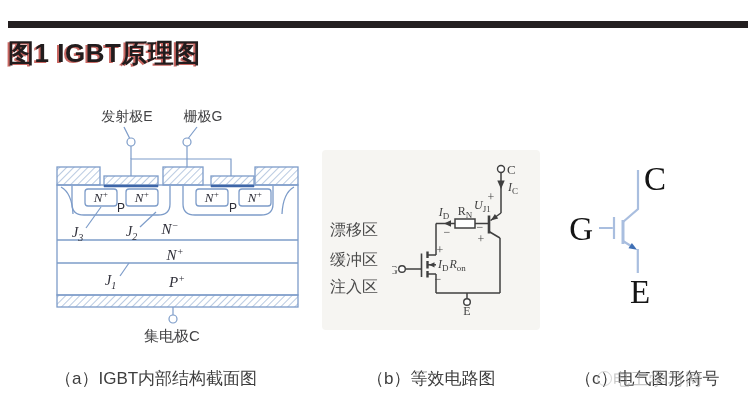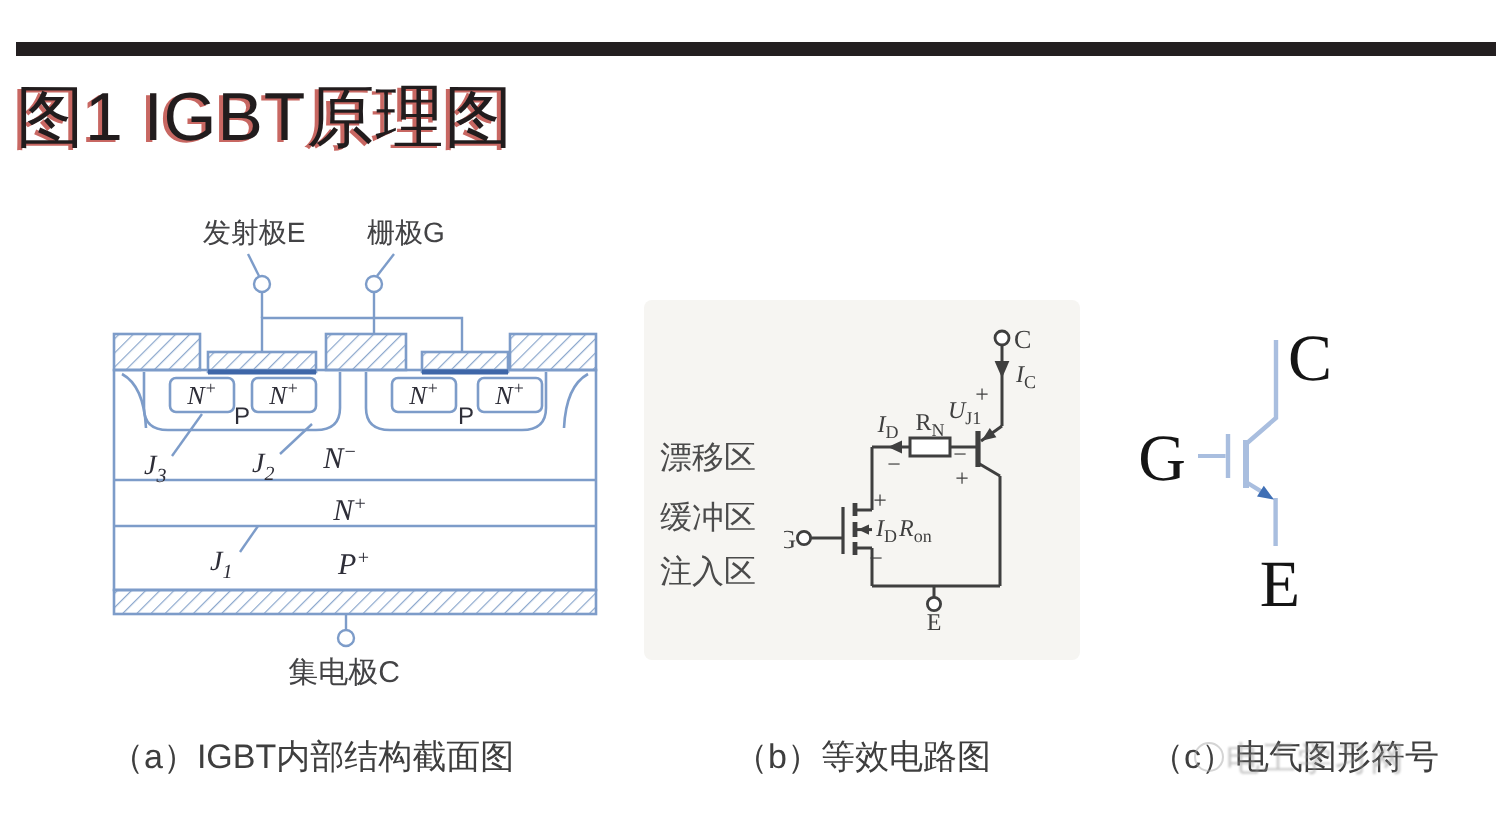--- a/index.html
+++ b/index.html
@@ -1,20 +1,20 @@
 <!DOCTYPE html>
 <html><head>
 <meta charset="utf-8">
 <style>
   html,body{margin:0;padding:0;background:#fff;}
   #stage{position:relative;width:756px;height:411px;background:#ffffff;overflow:hidden;
          font-family:"Liberation Sans",sans-serif;}
   .abs{position:absolute;}
   #top-bar{left:8px;top:21px;width:740px;height:7px;background:#231f20;}
-  #page-title{left:8px;top:36px;font-size:34px;font-weight:400;color:#211c1d;
+  #page-title{left:8px;top:36px;font-size:26px;font-weight:700;color:#211c1d;
               letter-spacing:0.5px;text-shadow:-2px 1px 0 rgba(181,52,46,.75);}
   .cap{top:367px;height:24px;font-size:17px;color:#3e3e3e;text-align:left;line-height:24px;}
   #caption-a{left:55px;width:250px;}
   #caption-b{left:367px;width:160px;}
   #caption-c{left:575px;width:172px;}
   .region-label{left:330px;width:60px;height:18px;font-size:16px;color:#4b4b4b;line-height:18px;}
   #scan-bg{left:322px;top:150px;width:218px;height:180px;background:#f6f5f2;border-radius:4px;}
   svg text{font-family:"Liberation Serif",serif;}
   .cjk{font-family:"Liberation Sans",sans-serif;}
   .ital{font-style:italic;}

